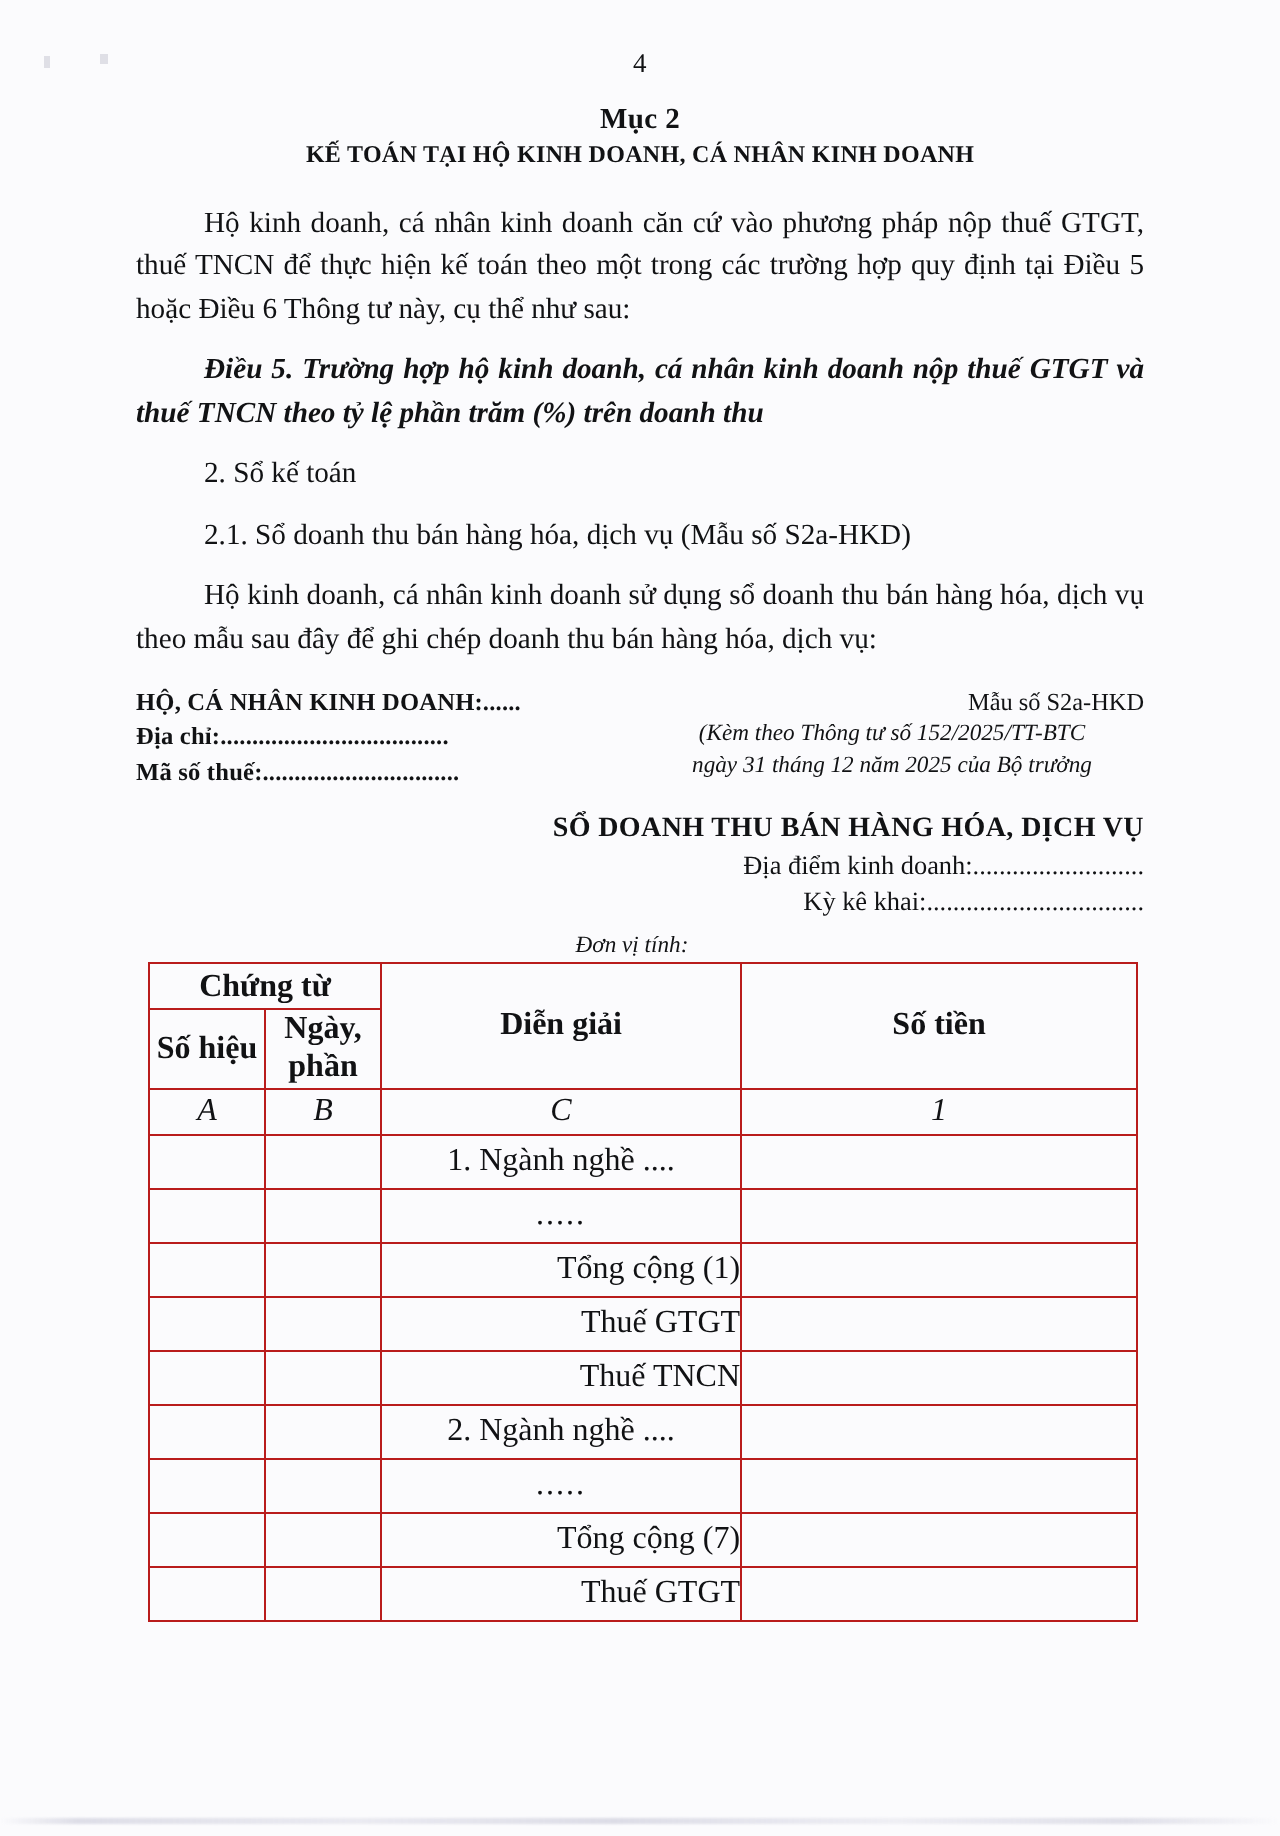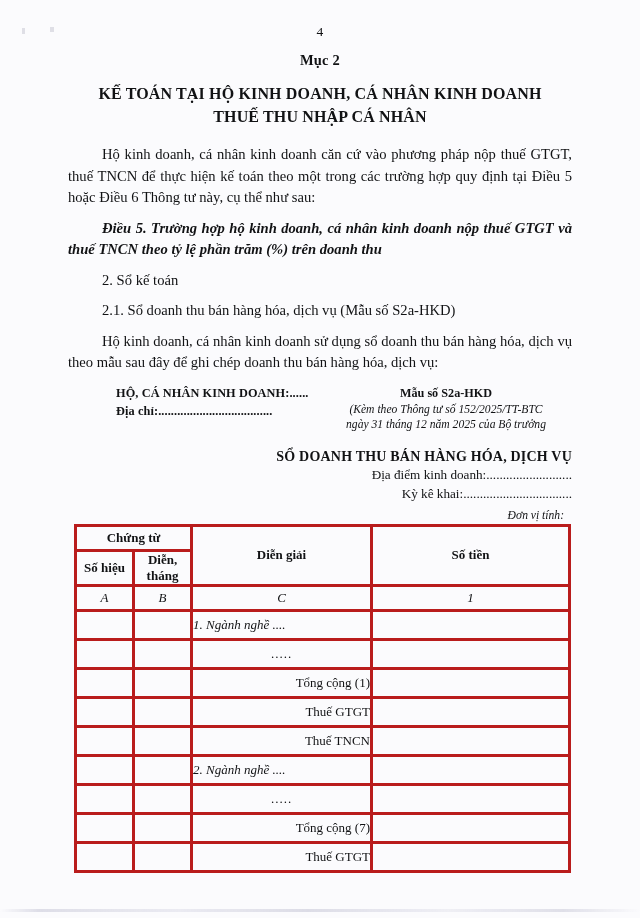--- a/index.html
+++ b/index.html
@@ -66,28 +66,27 @@
     position: absolute;
     left: 68px;
     top: 52px;
     width: 504px;
   }
 
   .muc {
     text-align: center;
     font-weight: bold;
     font-size: 14.5px;
-    margin-bottom: 14px;
     letter-spacing: 0.2px;
   }
 
   .doc-title {
     text-align: center;
     font-weight: bold;
-    font-size: 16px;
+    font-size: 12px;
     line-height: 1.42;
     letter-spacing: 0.15px;
     margin: 0 0 16px 0;
   }
   .doc-title div { white-space: nowrap; }
 
   p.body-text {
     margin: 0 0 9px 0;
     font-size: 14.6px;
     line-height: 1.47;
@@ -110,35 +109,35 @@
     height: 62px;
   }
   .form-left {
     position: absolute;
     left: 0;
     top: 0;
     font-weight: bold;
     font-size: 12.3px;
     line-height: 1.42;
     letter-spacing: 0.1px;
-    margin-left: 48px;
   }
   .form-right {
     position: absolute;
     left: 252px;
     top: 0;
     width: 252px;
     text-align: center;
     font-size: 11.6px;
     line-height: 1.33;
   }
   .form-right .mau {
-    font-weight: bold;
+    font-weight: normal;
     font-style: normal;
     font-size: 12.2px;
+    text-align: right;
   }
   .form-right .kem {
     font-style: italic;
   }
 
   
   .sheet-title {
     text-align: right;
     font-weight: bold;
     font-size: 14px;
@@ -146,39 +145,39 @@
     letter-spacing: 0.2px;
   }
   .sheet-sub {
     text-align: right;
     font-size: 13.2px;
     line-height: 1.3;
     margin-top: 1px;
   }
 
   .donvi {
-    text-align: right;
+    text-align: center;
     font-style: italic;
     font-size: 11.6px;
     margin-top: 7px;
     margin-bottom: 2px;
     padding-right: 8px;
   }
 
   
   table.ledger {
     border-collapse: collapse;
     width: 494px;
     margin-left: 6px;
     table-layout: fixed;
   }
   table.ledger th,
   table.ledger td {
-    border: 3px solid #b91c1c;
-    font-size: 13px;
+    border: 1px solid #b91c1c;
+    font-size: 16px;
     padding: 0;
     vertical-align: middle;
   }
   table.ledger th {
     font-weight: bold;
     text-align: center;
     line-height: 1.2;
   }
   th.c-chungtu { height: 22px; }
   th.c-sohieu, th.c-ngay { height: 32px; }
@@ -191,24 +190,23 @@
     font-size: 12.4px;
   }
   tbody tr td {
     height: 26px;
   }
   td.desc-center {
     text-align: right;
     font-size: 13px;
   }
   td.desc-left {
-    text-align: left;
+    text-align: center;
     padding-left: 10px;
     font-size: 13px;
-    font-style: italic;
   }
   td.dots {
     text-align: center;
     letter-spacing: 1px;
     font-size: 13px;
   }
   td.blank { }
 
   col.w-sohieu { width: 58px; }
   col.w-ngay   { width: 58px; }
@@ -224,38 +222,38 @@
   <span class="speckle s2"></span>
 
   <div class="page-number">4</div>
 
   <div class="content">
 
     <div class="muc">Mục 2</div>
 
     <div class="doc-title">
       <div>KẾ TOÁN TẠI HỘ KINH DOANH, CÁ NHÂN KINH DOANH</div>
-      <div>THUẾ THU NHẬP CÁ NHÂN</div>
     </div>
 
     <p class="body-text">Hộ kinh doanh, cá nhân kinh doanh căn cứ vào phương pháp nộp thuế GTGT, thuế TNCN để thực hiện kế toán theo một trong các trường hợp quy định tại Điều 5 hoặc Điều 6 Thông tư này, cụ thể như sau:</p>
 
     <p class="body-text bold">Điều 5. Trường hợp hộ kinh doanh, cá nhân kinh doanh nộp thuế GTGT và thuế TNCN theo tỷ lệ phần trăm (%) trên doanh thu</p>
 
 
     <p class="body-text nojust">2. Sổ kế toán</p>
 
     <p class="body-text nojust">2.1. Sổ doanh thu bán hàng hóa, dịch vụ (Mẫu số S2a-HKD)</p>
 
     <p class="body-text">Hộ kinh doanh, cá nhân kinh doanh sử dụng sổ doanh thu bán hàng hóa, dịch vụ theo mẫu sau đây để ghi chép doanh thu bán hàng hóa, dịch vụ:</p>
 
     <div class="form-block">
       <div class="form-left">
         <div>HỘ, CÁ NHÂN KINH DOANH:......</div>
         <div>Địa chỉ:....................................</div>
+        <div>Mã số thuế:...............................</div>
       </div>
       <div class="form-right">
         <div class="mau">Mẫu số S2a-HKD</div>
         <div class="kem">(Kèm theo Thông tư số 152/2025/TT-BTC</div>
         <div class="kem">ngày  31 tháng 12 năm 2025 của Bộ trưởng</div>
       </div>
     </div>
 
     <div class="sheet-title">SỔ DOANH THU BÁN HÀNG HÓA, DỊCH VỤ</div>
     <div class="sheet-sub">Địa điểm kinh doanh:..........................</div>
@@ -271,21 +269,21 @@
           <col class="w-tien">
       </colgroup>
       <thead>
         <tr>
           <th class="c-chungtu" colspan="2">Chứng từ</th>
           <th class="c-diengiai" rowspan="2">Diễn giải</th>
           <th class="c-sotien" rowspan="2">Số tiền</th>
         </tr>
         <tr>
           <th class="c-sohieu">Số hiệu</th>
-          <th class="c-ngay">Diễn, tháng</th>
+          <th class="c-ngay">Ngày, phần</th>
         </tr>
         <tr>
           <td class="letter">A</td>
           <td class="letter">B</td>
           <td class="letter">C</td>
           <td class="letter">1</td>
         </tr>
       </thead>
       <tbody id="ledger-body">
           <tr>

